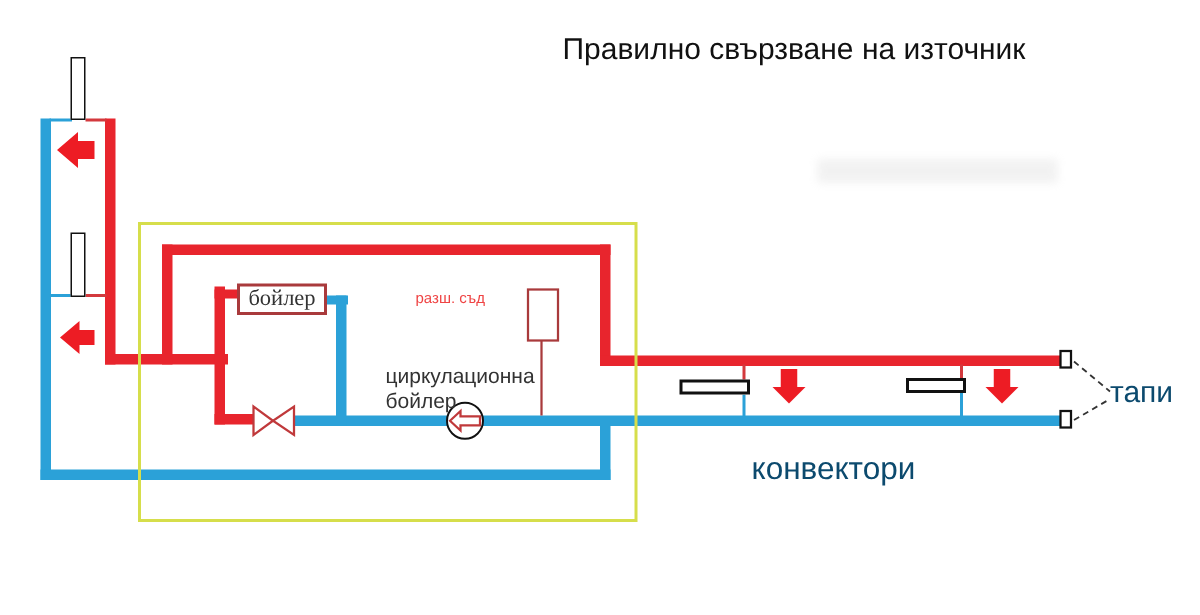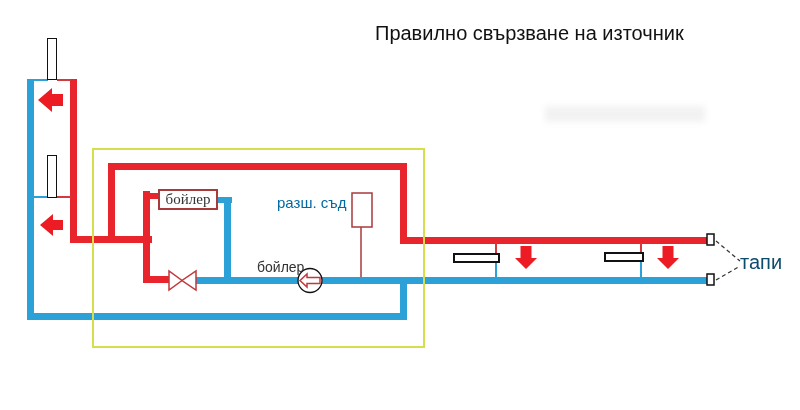--- a/index.html
+++ b/index.html
@@ -34,21 +34,21 @@
   .vessel-stem{stroke:var(--component-stroke);stroke-width:1.5;}
   .cap{fill:#fff;stroke:#111;stroke-width:1.5;}
   .pointer{stroke:#333;stroke-width:1.2;stroke-dasharray:4 3;fill:none;}
   .label{position:absolute;z-index:6;color:var(--text);white-space:nowrap;}
   .title-line{font-size:20px;color:#111;}
   .boiler-box{
     position:absolute;z-index:6;background:#fff;border:2px solid var(--component-stroke);
     box-sizing:border-box;display:flex;align-items:flex-end;justify-content:center;
     font-size:15px;color:#333;font-family:Liberation Serif, serif;
   }
-  .small-label{font-size:15px;color:#0369a1;}
+  .small-label{font-size:10px;color:#ef4444;}
   .pump-label{font-size:14px;line-height:17px;color:#333;}
   .big-label{font-size:21px;color:#0c4a6e;}
   .smudge{position:absolute;z-index:1;background:#c4c4c4;opacity:.22;filter:blur(3px);}
 </style>
 </head>
 <body>
 
 <div id="stage">
 
   <div class="smudge" style="left:545px;top:106px;width:160px;height:16px;"></div>
@@ -114,20 +114,21 @@
 
   <div class="label title-line" style="left:343px;top:22px;margin-left:32px;">Правилно свързване на източник</div>
 
   <div class="boiler-box" style="left:158px;top:189px;width:60px;height:21px;">
     <span>бойлер</span>
   </div>
 
   <div class="label small-label" style="left:277px;top:194px;">разш. съд</div>
 
   <div class="label pump-label" style="left:257px;top:242px;">
-    <br>
+    <span>циркулационна</span><br>
     <span>бойлер</span>
   </div>
 
+  <div class="label big-label" style="left:501px;top:301px;">конвектори</div>
 
   <div class="label big-label" style="left:740px;top:251px;font-size:20px;">тапи</div>
 
 </div>
 
 </body></html>

